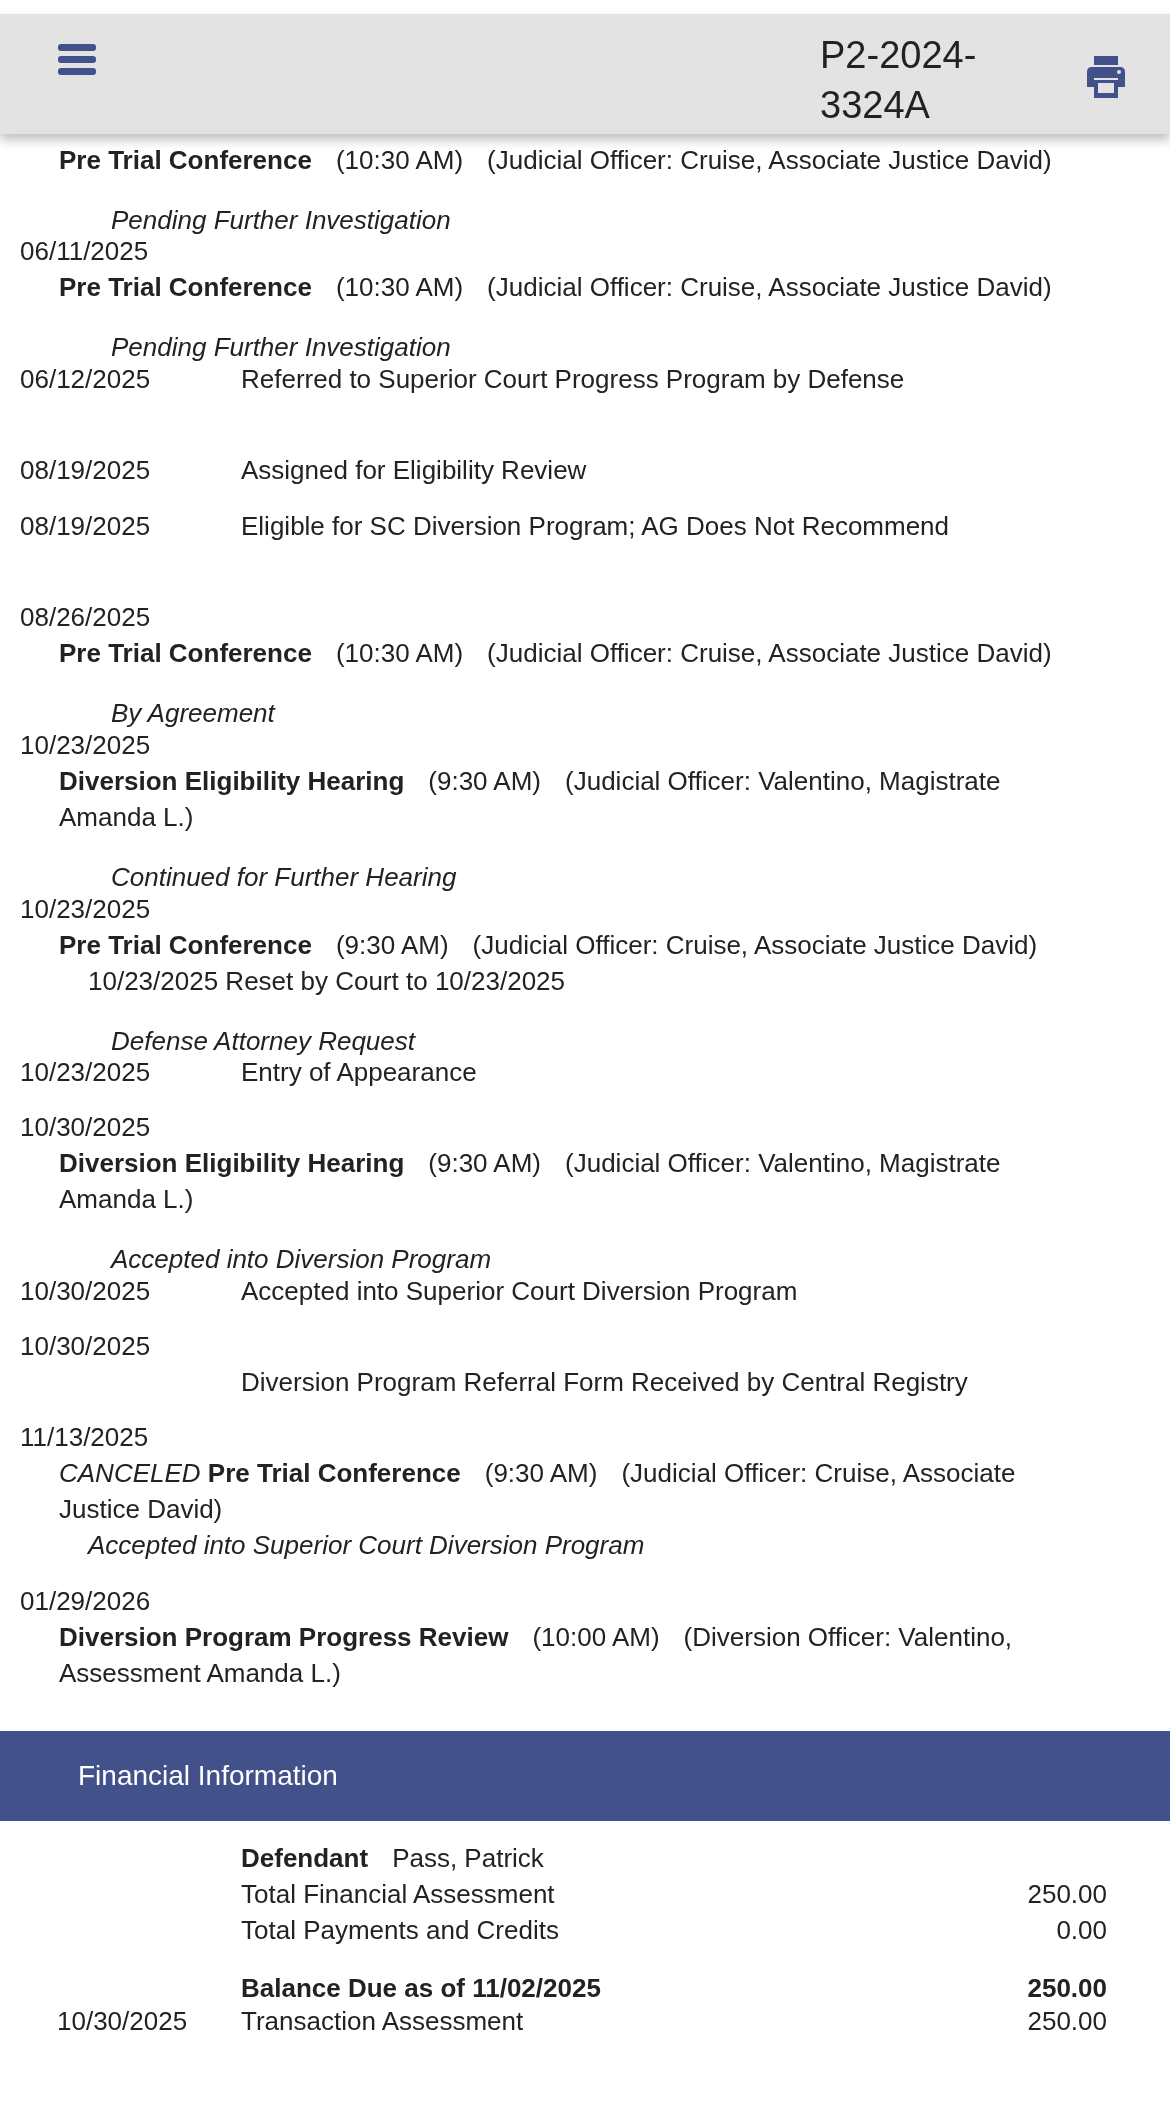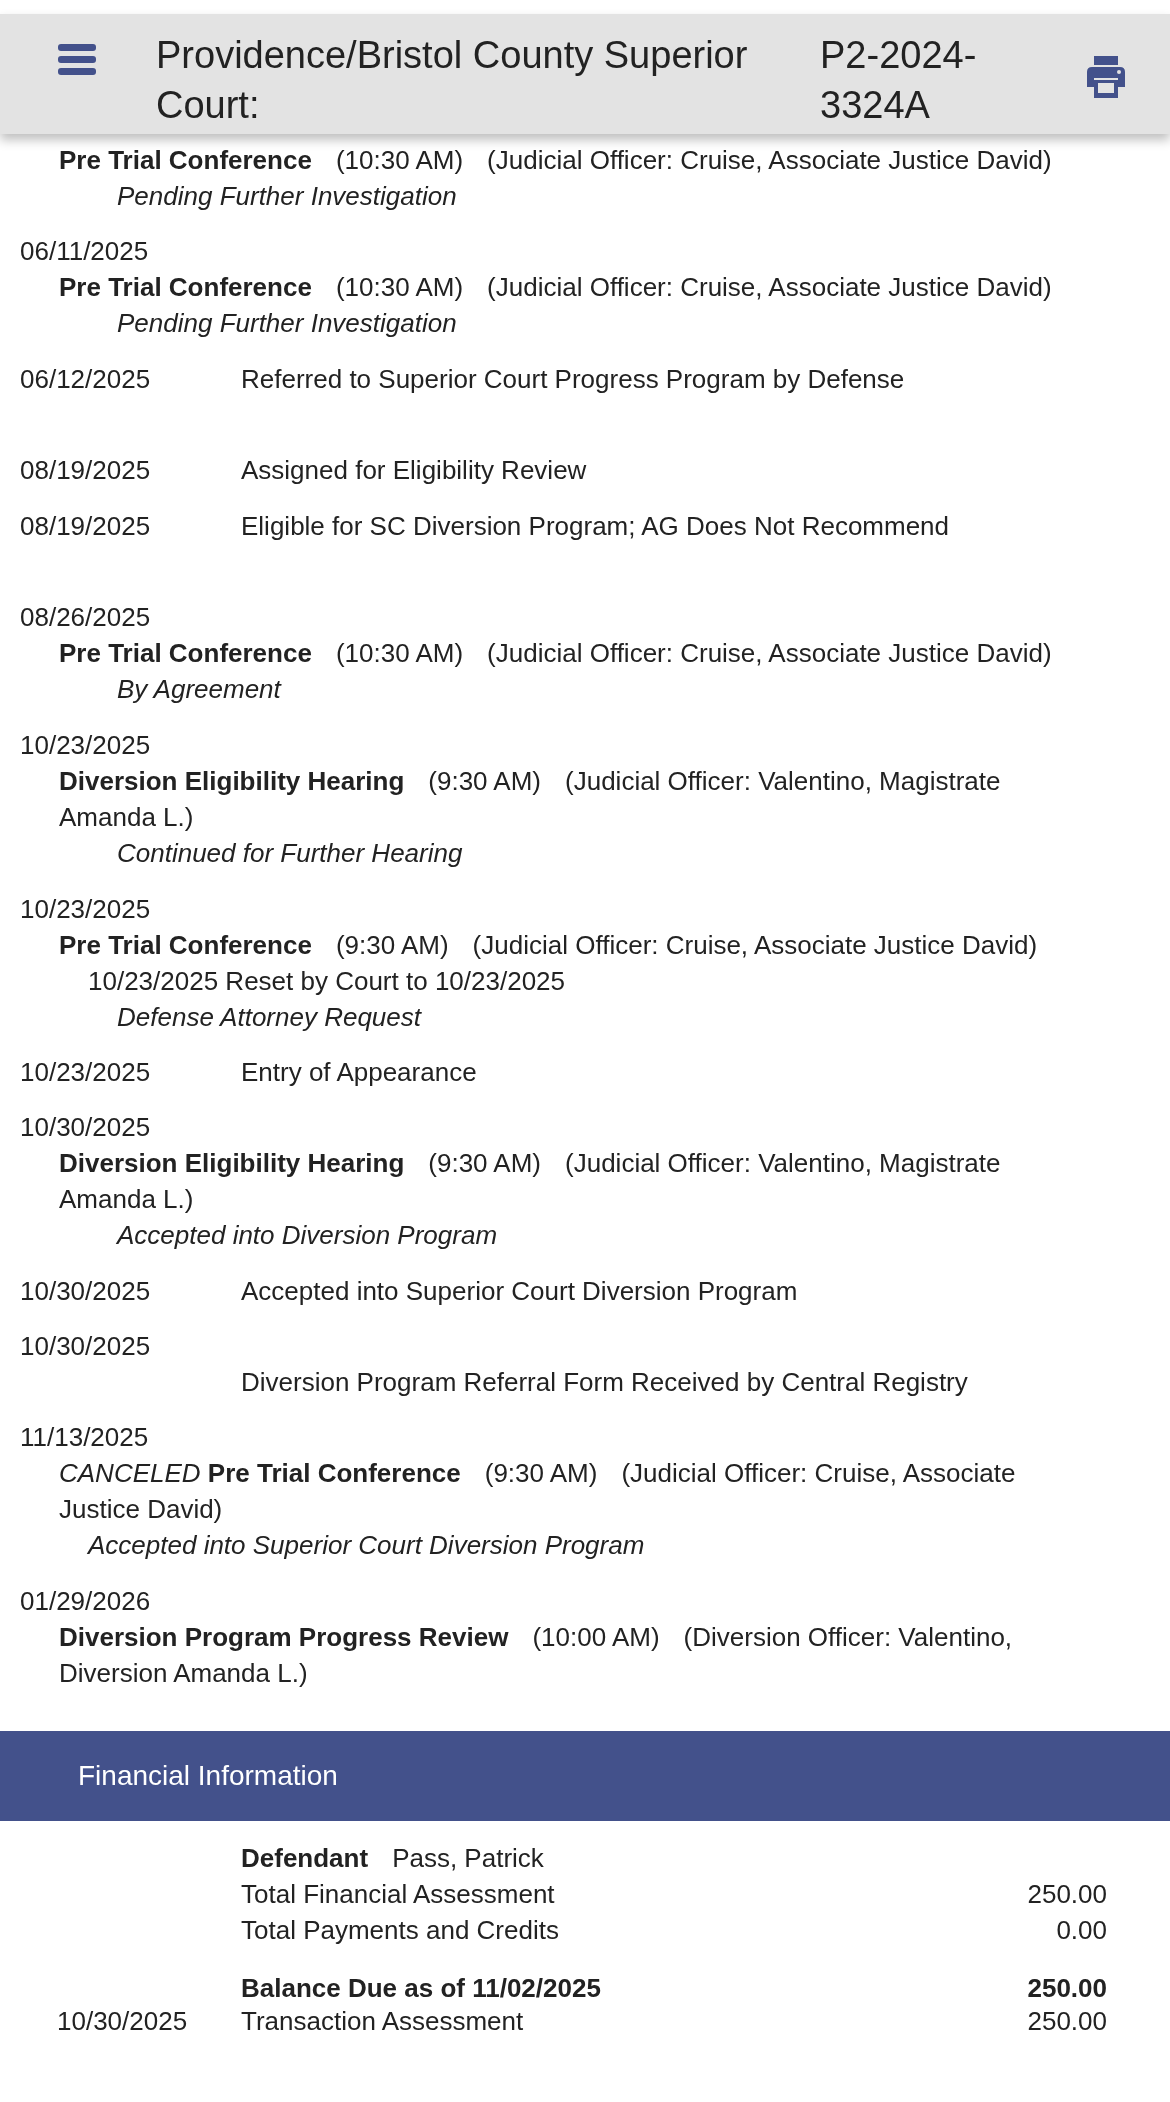--- a/index.html
+++ b/index.html
@@ -66,21 +66,21 @@
     .content {
       position: absolute;
       left: 0;
       top: 0;
       width: 1170px;
     }
     .fs { font-size: 26px; line-height: 36px; }
     .date { position: absolute; left: 20px; }
     .indent1 { position: absolute; left: 59px; }
     .indent-reset { position: absolute; left: 88px; }
-    .indent2 { position: absolute; left: 117px; font-style: italic; }
+    .indent2 { position: absolute; left: 111px; font-style: italic; margin-top: 24px; }
     .indent2b { position: absolute; left: 88px; font-style: italic; }
     .desc { position: absolute; left: 241px; }
     .bold { font-weight: bold; margin-top: 22px; }
     .gap { display: inline-block; width: 24px; }
     .event-line { position: absolute; left: 59px; width: 1060px; }
     .fin-header {
       position: absolute;
       left: 0;
       top: 1731px;
       width: 1170px;
@@ -101,21 +101,20 @@
 <body>
 
 <div class="header">
   <div class="menu-btn">
     <div>
       <span></span>
         <span></span>
         <span></span>
     </div>
   </div>
-  <div class="header-title">Providence/Bristol County Superior Court:</div>
   <div class="case-number">P2-2024-3324A</div>
   <div class="print-btn">
     <svg width="46" height="46" viewBox="0 0 46 46">
       <rect x="11" y="2" width="24" height="9" fill="#43518b"></rect>
       <path d="M4 18 Q4 13 9 13 L37 13 Q42 13 42 18 L42 33 L35 33 L35 24 L11 24 L11 33 L4 33 Z" fill="#43518b"></path>
       <rect x="11" y="26" width="24" height="18" fill="#43518b"></rect>
       <rect x="15" y="29" width="16" height="10" fill="#e3e3e3"></rect>
       <circle cx="36" cy="18" r="2" fill="#e3e3e3"></circle>
     </svg>
   </div>
@@ -211,21 +210,21 @@
     </div>
     <div class="indent1 fs" style="top:1491px;">Justice David)</div>
     <div class="indent2b fs" style="top:1527px;">Accepted into Superior Court Diversion Program</div>
   </div>
 
   <div>
     <div class="date fs" style="top:1583px;">01/29/2026</div>
     <div class="event-line fs" style="top:1619px;">
       <span class="bold">Diversion Program Progress Review</span><span class="gap"></span><span>(10:00 AM)</span><span class="gap"></span><span>(Diversion Officer: Valentino,</span>
     </div>
-    <div class="indent1 fs" style="top:1655px;">Diversion Amanda L.)</div>
+    <div class="indent1 fs" style="top:1655px;">Assessment Amanda L.)</div>
   </div>
 </div>
 
 <div class="fin-header">
   <div class="fin-title">Financial Information</div>
 </div>
 
 <div>
   <div class="fs" style="position:absolute; left:241px; top:1840px;">
     <span class="bold">Defendant</span><span class="gap"></span><span>Pass, Patrick</span>

